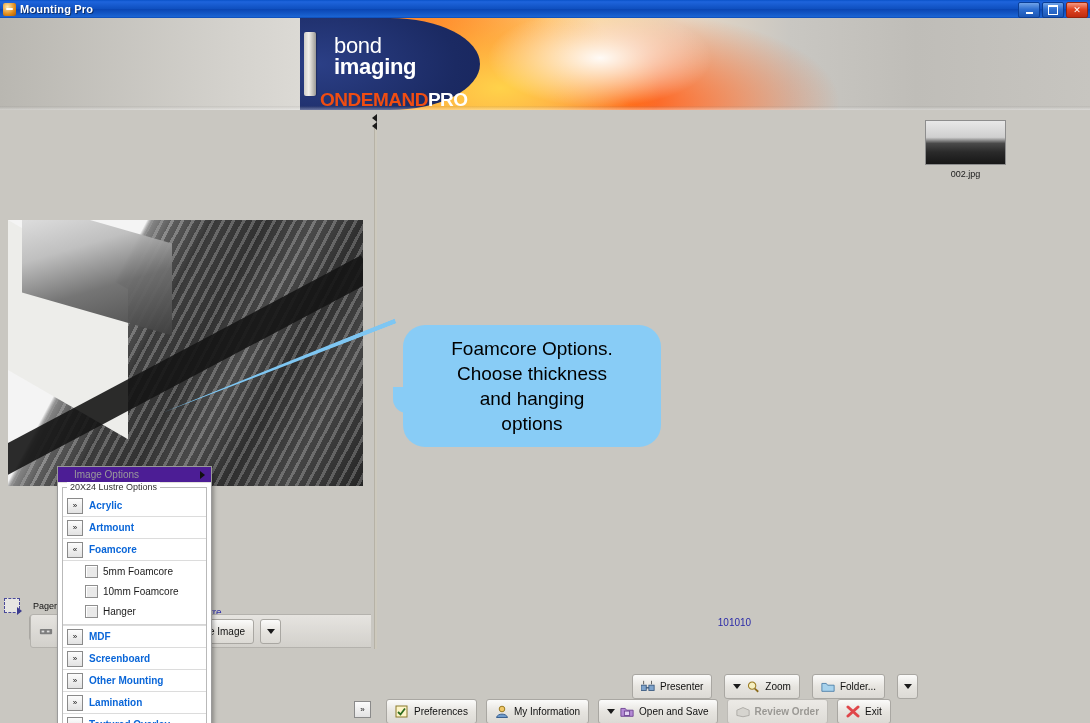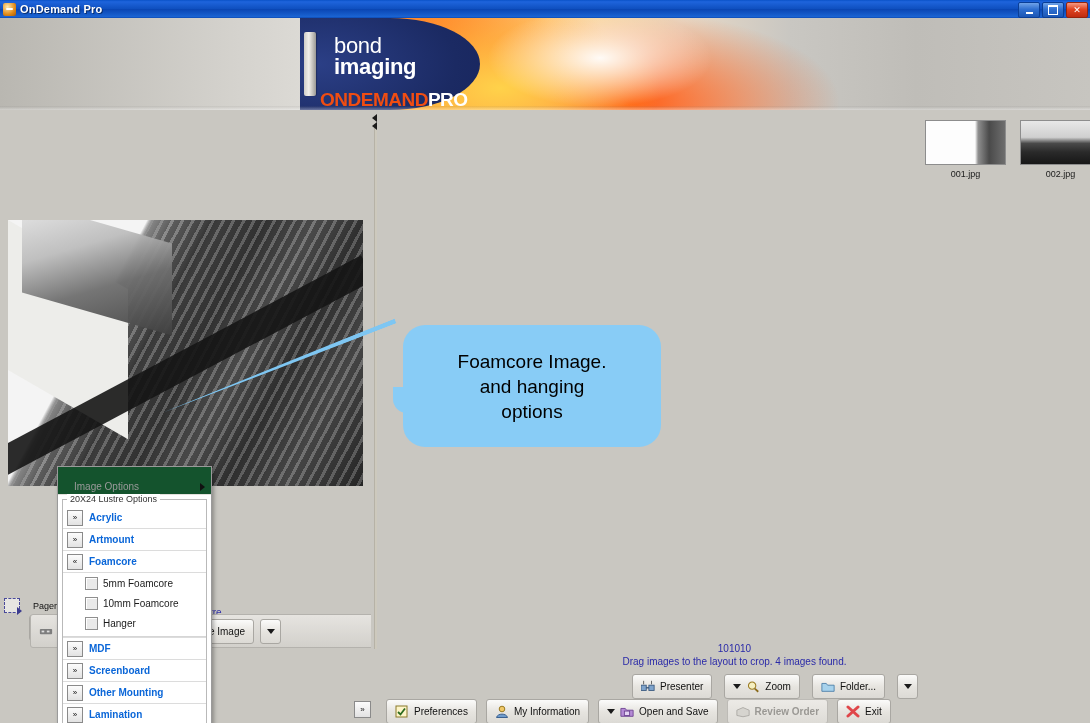--- a/index.html
+++ b/index.html
@@ -147,21 +147,21 @@
 
   
   #optmenu{
     position:absolute;left:57px;top:356px;width:153px;
     background:#ffffff;border:1px solid #9a9a9a;
     box-shadow:2px 2px 4px rgba(0,0,0,.30);
     font-size:10px;color:#222;
   }
   #optmenu .mi-top{
     height:15px;display:flex;align-items:center;justify-content:space-between;
-    padding:12px 6px 0 16px;color:#9a9a9a;background:#14532d;border-bottom:1px solid #e2e0dc;
+    padding:0 6px 0 16px;color:#9a9a9a;background:#4c1d95;border-bottom:1px solid #e2e0dc;
   }
   #optmenu .mi-top .arrow{width:0;height:0;border-top:4px solid transparent;border-bottom:4px solid transparent;border-left:5px solid #111;}
   #optmenu .group{
     margin:4px 4px 2px;border:1px solid #b9b9b9;border-top:1px solid #b9b9b9;padding:0;position:relative;
   }
   #optmenu .group-title{
     position:absolute;top:-6px;left:4px;background:#fff;padding:0 3px;font-size:9px;color:#333;white-space:nowrap;
   }
   #optmenu .grows{margin-top:7px;background:#fff;}
   .orow{display:flex;align-items:center;height:21px;border-bottom:1px solid #dcdcdc;padding-left:4px;}
@@ -193,41 +193,41 @@
   .tbtn{
     height:23px;border:1px solid #a9a7a2;border-radius:3px;
     background:linear-gradient(to bottom,#fbfbfa,#e6e4df 52%,#dcdad5);
     display:flex;align-items:center;gap:5px;padding:0 8px;font-size:10px;color:#111;white-space:nowrap;
   }
   .tbtn.flat{padding:0 4px;}
   .caretbtn{width:19px;height:23px;border:1px solid #a9a7a2;border-radius:3px;background:linear-gradient(to bottom,#fbfbfa,#e6e4df 52%,#dcdad5);display:flex;align-items:center;justify-content:center;}
   .caret{width:0;height:0;border-left:4px solid transparent;border-right:4px solid transparent;border-top:5px solid #1a1a1a;}
 
   
-  #jobnum{position:absolute;left:0;top:533px;width:711px;text-align:center;font-size:10px;color:#2a2aa8;}
+  #jobnum{position:absolute;left:0;top:507px;width:711px;text-align:center;font-size:10px;color:#2a2aa8;}
   #statusmsg{position:absolute;left:0;top:546px;width:711px;text-align:center;font-size:10px;color:#2a2aa8;}
   #rightbtns{position:absolute;left:253px;top:564px;display:flex;align-items:center;gap:12px;}
   #bottombar{position:absolute;left:349px;top:699px;display:flex;align-items:center;gap:9px;padding-left:37px;}
   .tbtn.disabled{color:#9a9894;background:linear-gradient(to bottom,#eceae6,#dedcd7);border-color:#bdbbb6;font-weight:bold;}
   .ico{width:14px;height:13px;flex:0 0 auto;}
 
   #chevbtn{position:absolute;left:354px;top:591px;width:15px;height:15px;border:1px solid #8a8a8a;background:linear-gradient(to bottom,#fcfcfc,#e2e2e2);display:flex;align-items:center;justify-content:center;font-size:8px;color:#111;}
 
   
   #behindtext{position:absolute;left:205px;top:486px;font-size:10px;color:#3333aa;line-height:11px;}
   #smallbtn{position:absolute;left:29px;top:505px;width:26px;height:24px;border:1px solid #a9a7a2;border-radius:3px;background:linear-gradient(to bottom,#fbfbfa,#e6e4df 52%,#dcdad5);display:flex;align-items:center;justify-content:center;}
 </style>
 </head>
 <body>
 
 <div id="titlebar">
   <div class="tb-icon">
       <span></span>
     </div>
-  <div class="tb-title">OnDemand Pro</div>
+  <div class="tb-title">Mounting Pro</div>
   <div id="tb-buttons">
     <div class="tb-btn tb-min">
         <i></i>
       </div>
     <div class="tb-btn tb-max">
         <i></i>
       </div>
     <div class="tb-btn close">✕</div>
   </div>
 </div>
@@ -302,32 +302,27 @@
     <div class="arrows">
       <div class="a a1"></div>
       <div class="a a2"></div>
     </div>
   </div>
 
   <div id="rightpane">
 
     <div id="thumbstrip">
       <div class="thumb">
-        <div class="img th1"></div>
-        <div class="label">001.jpg</div>
-      </div>
-      <div class="thumb">
         <div class="img th2"></div>
         <div class="label">002.jpg</div>
       </div>
 
     </div>
 
     <div id="jobnum">101010</div>
-    <div id="statusmsg">Drag images to the layout to crop. 4 images found.</div>
 
     <div id="rightbtns">
       <div class="tbtn">
         <svg class="ico" viewBox="0 0 16 13">
           <rect x="0" y="5" width="6" height="6" fill="#7fa4cc" stroke="#3b5a80"></rect>
           <rect x="9" y="5" width="6" height="6" fill="#7fa4cc" stroke="#3b5a80"></rect>
           <path d="M6 8 L9 8" stroke="#2a4a70" stroke-width="1.4"></path>
           <path d="M3 4 L3 0 M12 4 L12 0" stroke="#555"></path>
         </svg>
         <span>Presenter</span>
@@ -349,21 +344,22 @@
       <div class="caretbtn">
           <div class="caret"></div>
         </div>
     </div>
   </div>
 
   <div id="callout-tail"></div>
   <div id="callout">
     <div class="nub"></div>
     <div class="txt">
-      <div>Foamcore Image.</div>
+      <div>Foamcore Options.</div>
+      <div>Choose thickness</div>
       <div>and hanging</div>
       <div>options</div>
     </div>
   </div>
 
   <div id="optmenu">
     <div class="mi-top">
       <span>Image Options</span>
       <span class="arrow"></span>
     </div>

